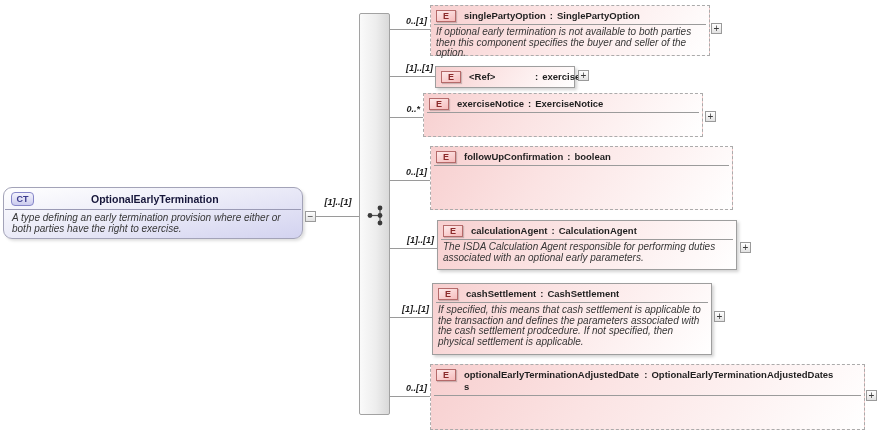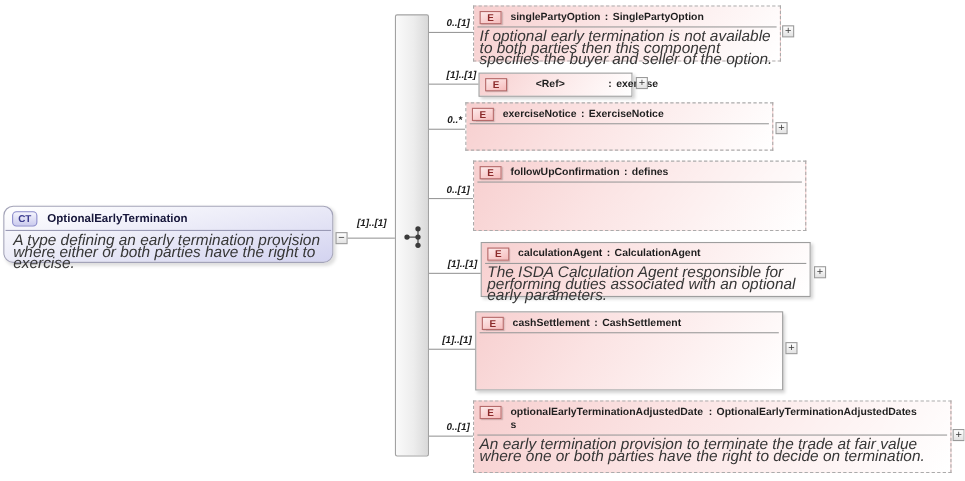--- a/index.html
+++ b/index.html
@@ -41,49 +41,50 @@
     border: 1px solid var(--badge-e-border, #b56a6a);
     background: linear-gradient(160deg, #fdeaea, var(--badge-e-fill, #f6bcbc));
     color: var(--badge-e-text, #8b2a2a);
     font-size: 9px;
     line-height: 10px;
     text-align: center;
     font-weight: bold;
     box-shadow: 1px 1px 1px rgba(0,0,0,0.18);
   }
   .el-colon { margin: 0 4px; }
-  .element.ref .el-name { min-width: 62px; margin-left: 18px; }
+  .element.ref .el-name { min-width: 62px; }
   .element.wrap .title-row { white-space: normal; }
   .element.wrap .el-name  { width: 186px; word-break: break-all; }
   .element.wrap .el-type  { width: 219px; word-break: break-all; }
 
   .sep  { border-top: 1px solid #9b9b9b; margin: 1px 3px 0 3px; }
   .desc {
     padding: 2px 5px 0 5px;
     font-style: italic;
-    font-size: 14px;
+    font-size: 10px;
     line-height: 10.5px;
     color: var(--desc-text, #363636);
   }
 
   
   .root-box {
     position: absolute;
     border: 1px solid var(--root-border, #a3a3b8);
     border-radius: 9px;
     background: linear-gradient(170deg, #ffffff 0%, #ececf8 45%, var(--root-fill, #d3d3f0) 100%);
     box-shadow: 2px 2px 3px rgba(0,0,0,0.13);
   }
   .root-title-row {
     display: flex;
     align-items: center;
     padding: 4px 8px 3px 7px;
     font-weight: bold;
     font-size: 10.5px;
     color: #16163a;
+    gap: 48px;
   }
   .badge-ct {
     flex: 0 0 auto;
     width: 23px;
     height: 14px;
     margin-right: 9px;
     border: 1px solid var(--badge-ct-border, #8787c9);
     border-radius: 4px;
     background: linear-gradient(#f4f4fd, #cbcbee);
     color: var(--badge-ct-text, #3a3a8c);
@@ -206,21 +207,21 @@
     </div>
     <div class="sep"></div>
   </div>
   <div class="expander" style="left:705px;top:111px">+</div>
 
   <div class="element optional" style="left:430px;top:146px;width:303px;height:64px">
     <div class="title-row">
       <span class="badge-e">E</span>
       <span class="el-name">followUpConfirmation</span>
       <span class="el-colon">:</span>
-      <span class="el-type">defines</span>
+      <span class="el-type">boolean</span>
     </div>
     <div class="sep"></div>
   </div>
 
   <div class="element required" style="left:437px;top:220px;width:300px;height:50px">
     <div class="title-row">
       <span class="badge-e">E</span>
       <span class="el-name">calculationAgent</span>
       <span class="el-colon">:</span>
       <span class="el-type">CalculationAgent</span>
@@ -231,28 +232,28 @@
   <div class="expander" style="left:740px;top:242px">+</div>
 
   <div class="element required" style="left:432px;top:283px;width:280px;height:72px">
     <div class="title-row">
       <span class="badge-e">E</span>
       <span class="el-name">cashSettlement</span>
       <span class="el-colon">:</span>
       <span class="el-type">CashSettlement</span>
     </div>
     <div class="sep"></div>
+    <div class="desc">If specified, this means that cash settlement is applicable to the transaction and defines the parameters associated with the cash settlement prodcedure. If not specified, then physical settlement is applicable.</div>
   </div>
   <div class="expander" style="left:714px;top:311px">+</div>
 
   <div class="element optional wrap" style="left:430px;top:364px;width:435px;height:66px">
     <div class="title-row">
       <span class="badge-e">E</span>
       <span class="el-name">optionalEarlyTerminationAdjustedDates</span>
       <span class="el-colon">:</span>
       <span class="el-type">OptionalEarlyTerminationAdjustedDates</span>
     </div>
     <div class="sep"></div>
-    <div class="desc">An early termination provision to terminate the trade at fair value where one or both parties have the right to decide on termination.</div>
   </div>
   <div class="expander" style="left:866px;top:390px">+</div>
 
 </div>
 
 </body></html>

